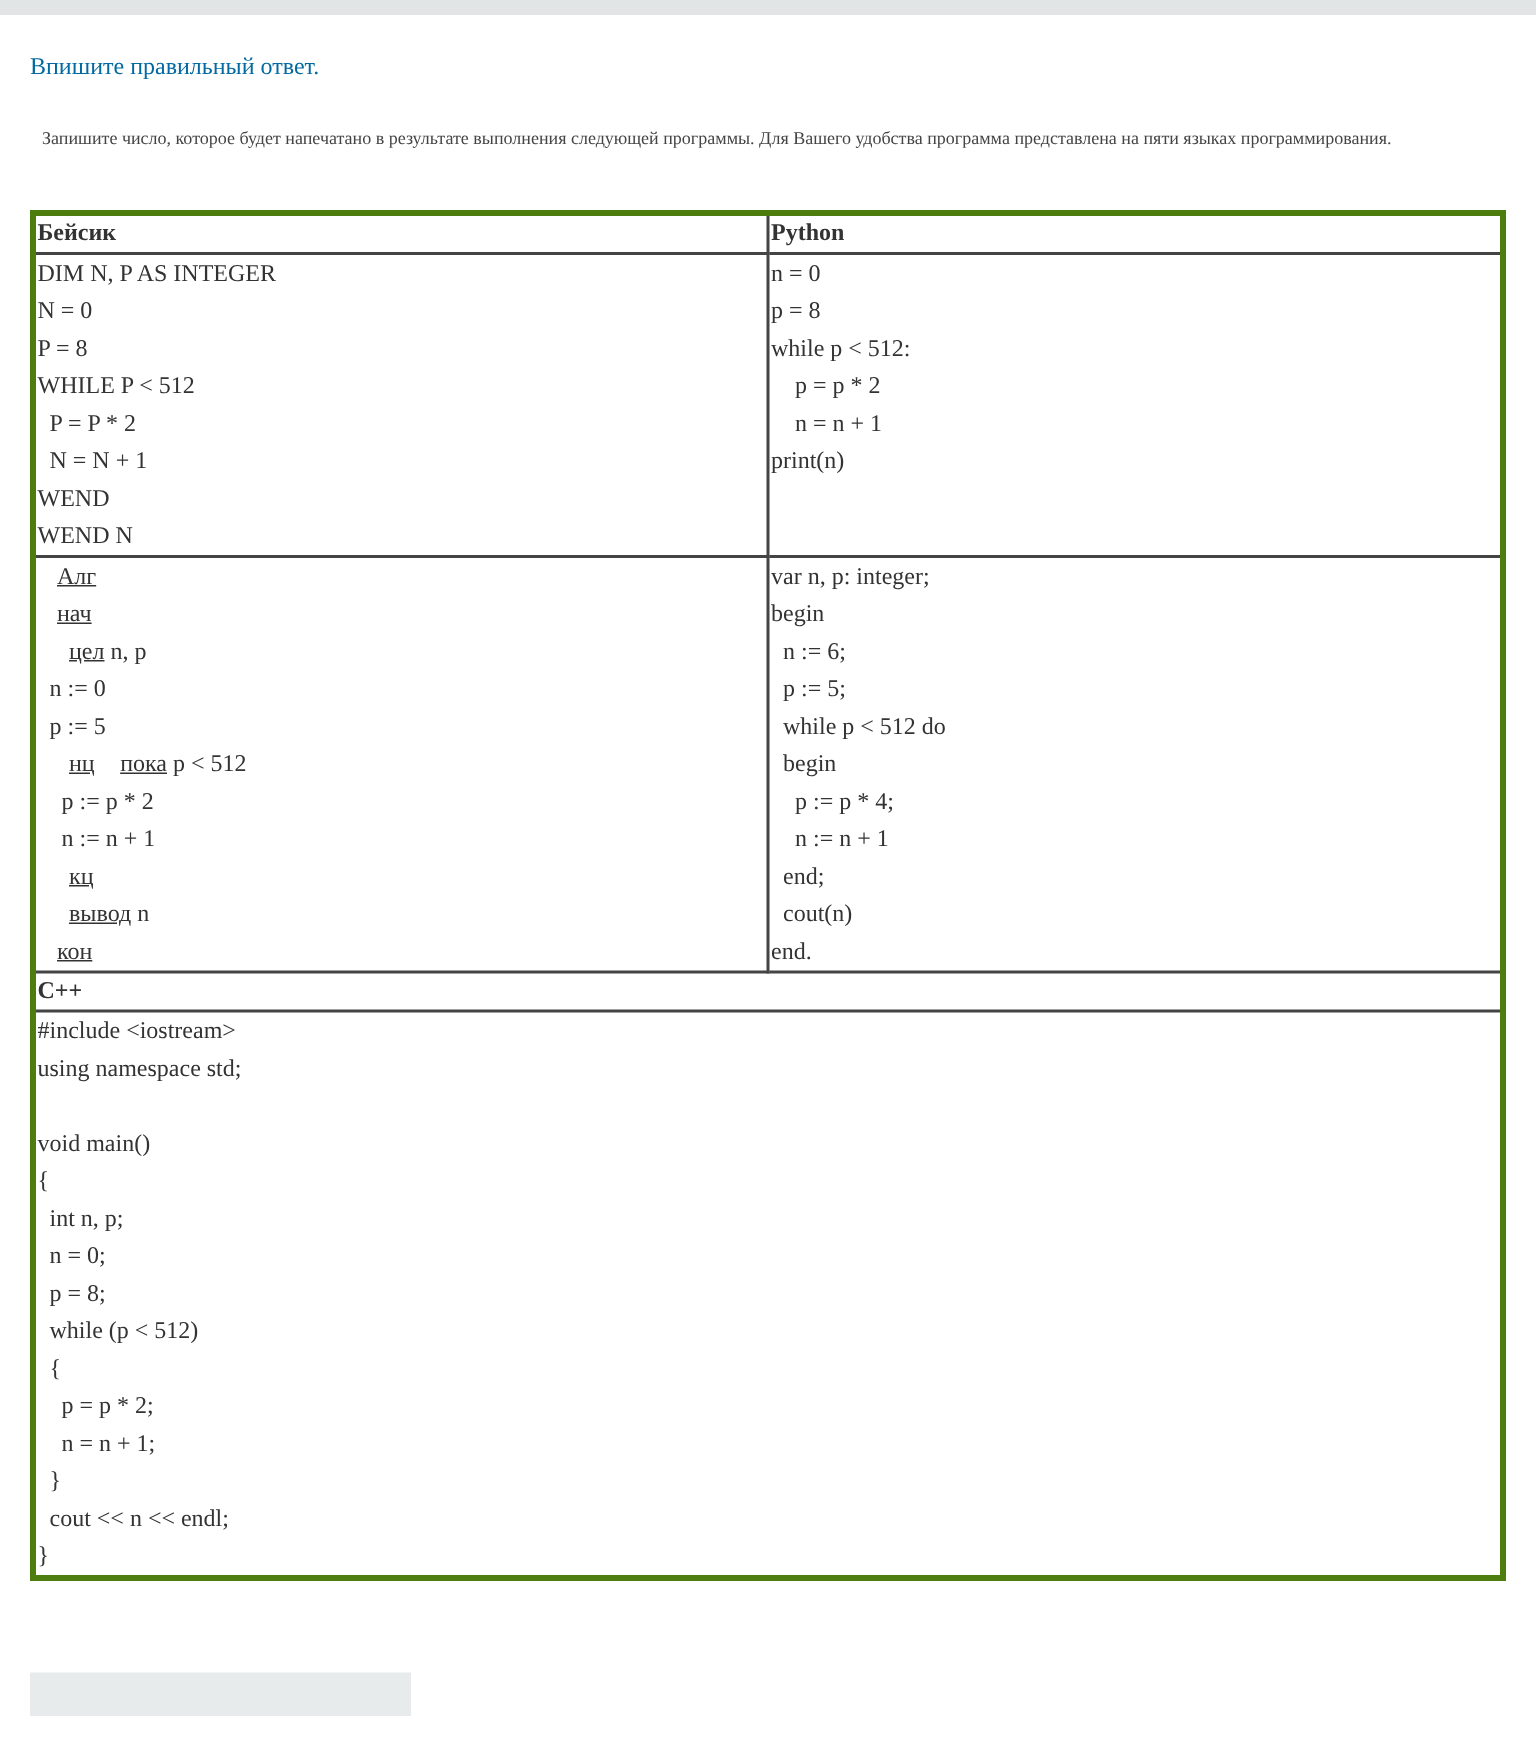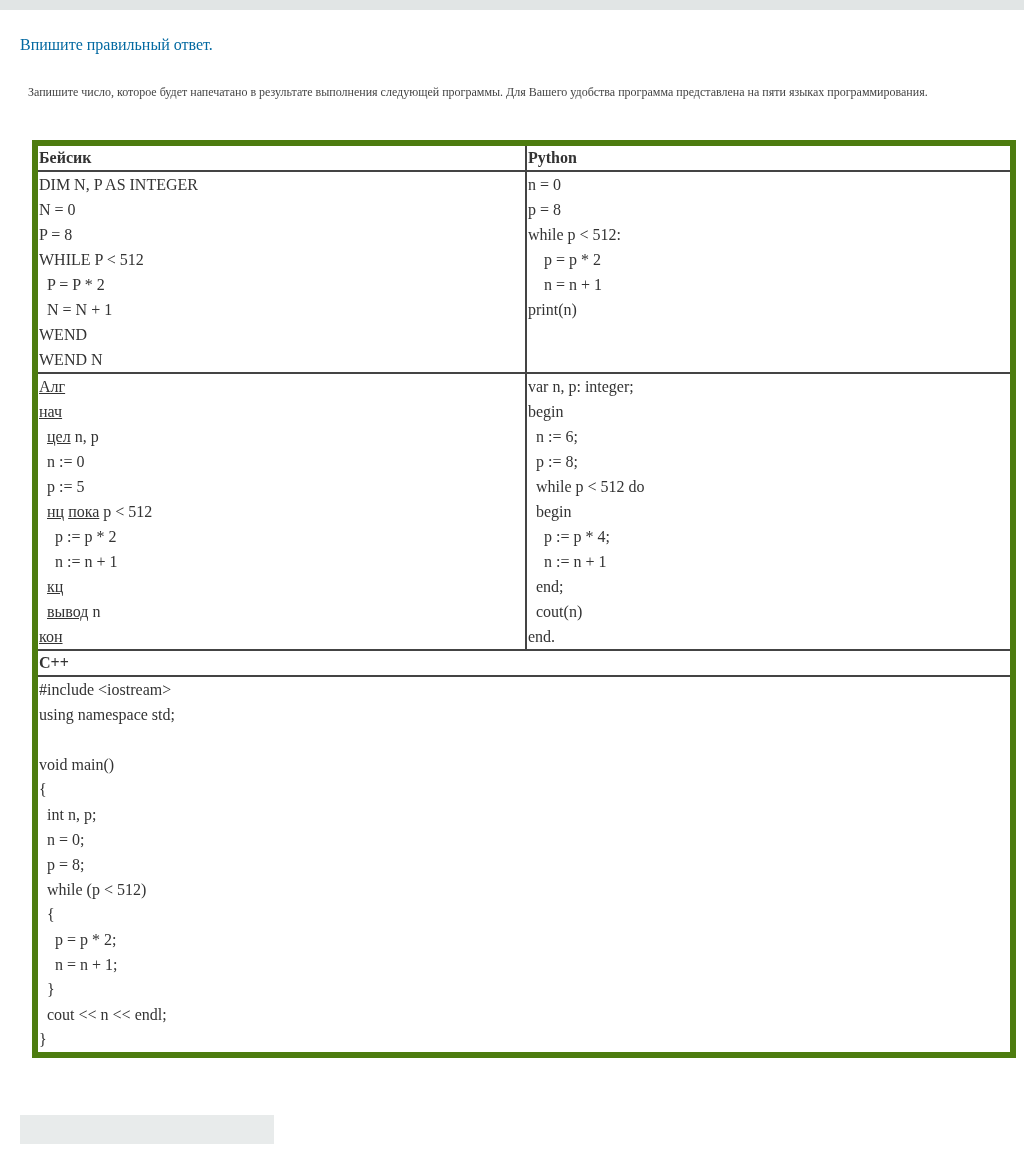--- a/index.html
+++ b/index.html
@@ -1,27 +1,27 @@
 <!DOCTYPE html>
 <html><head>
 <meta charset="utf-8">
 <style>
   html, body { margin: 0; padding: 0; background: #ffffff; }
   body { width: 1024px; height: 1172px; position: relative; overflow: hidden;
          font-family: "Liberation Serif", "DejaVu Serif", serif; color: #333333; }
   .top-bar { position: absolute; left: 0; top: 0; width: 1024px; height: 10px; background: #e1e5e5; }
   .instruction { position: absolute; left: 20px; top: 36px; font-size: 16px; font-weight: normal; color: #0369a1; }
   .prompt { position: absolute; left: 28px; top: 64px; width: 990px; font-size: 12px; line-height: 25px; color: #444; margin-top: 16px; }
-  .code-table { position: absolute; left: 32px; top: 140px; width: 984px; border-collapse: collapse;
-                border: 6px solid #4d7c0f; font-size: 16px; color: #333; }
+  .code-table { position: absolute; left: 20px; top: 140px; width: 984px; border-collapse: collapse;
+                border: 4px solid #4d7c0f; font-size: 16px; color: #333; }
   .code-table td { border: 2px solid #444; vertical-align: top; padding: 0 0 0 1px; }
   .code-table td.hdr { font-weight: bold; height: 24px; line-height: 24px; color: #333; }
   .code-table td.left { width: 486px; }
   .line { height: 25px; line-height: 25px; white-space: pre; }
-  .kw { text-decoration: underline; }
+  .kw { text-decoration: underline; padding-left: 13px; }
   .cpp-cell { height: auto; font-family: Liberation Serif, serif; }
   .answer-box { position: absolute; left: 20px; top: 1115px; width: 254px; height: 29px; background: #e8ebeb; }
 </style>
 </head>
 <body>
 
 <div class="top-bar"></div>
 
 <div class="instruction">Впишите правильный ответ.</div>
 <div class="prompt">Запишите число, которое будет напечатано в результате выполнения следующей программы. Для Вашего удобства программа представлена на пяти языках программирования.</div>
@@ -65,21 +65,21 @@
           <div class="line">    <span>p := p * 2</span></div>
           <div class="line">    <span>n := n + 1</span></div>
           <div class="line">  <span class="kw">кц</span><span></span></div>
           <div class="line">  <span class="kw">вывод</span><span> n</span></div>
           <div class="line"><span class="kw">кон</span><span></span></div>
         </td>
     <td id="pascal-code">
           <div class="line">var n, p: integer;</div>
           <div class="line">begin</div>
           <div class="line">  n := 6;</div>
-          <div class="line">  p := 8;</div>
+          <div class="line">  p := 5;</div>
           <div class="line">  while p &lt; 512 do</div>
           <div class="line">  begin</div>
           <div class="line">    p := p * 4;</div>
           <div class="line">    n := n + 1</div>
           <div class="line">  end;</div>
           <div class="line">  cout(n)</div>
           <div class="line">end.</div>
         </td>
   </tr>
   <tr>

